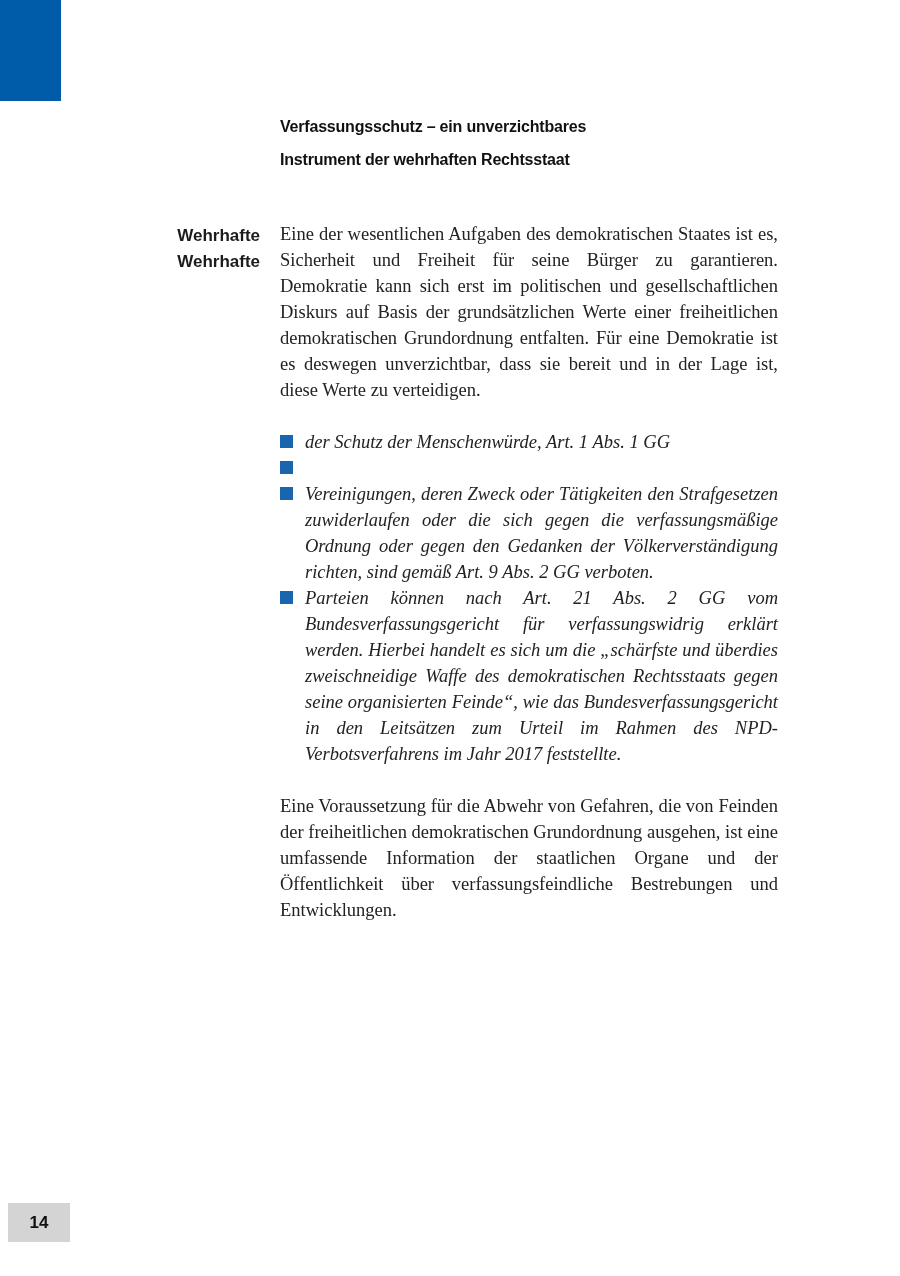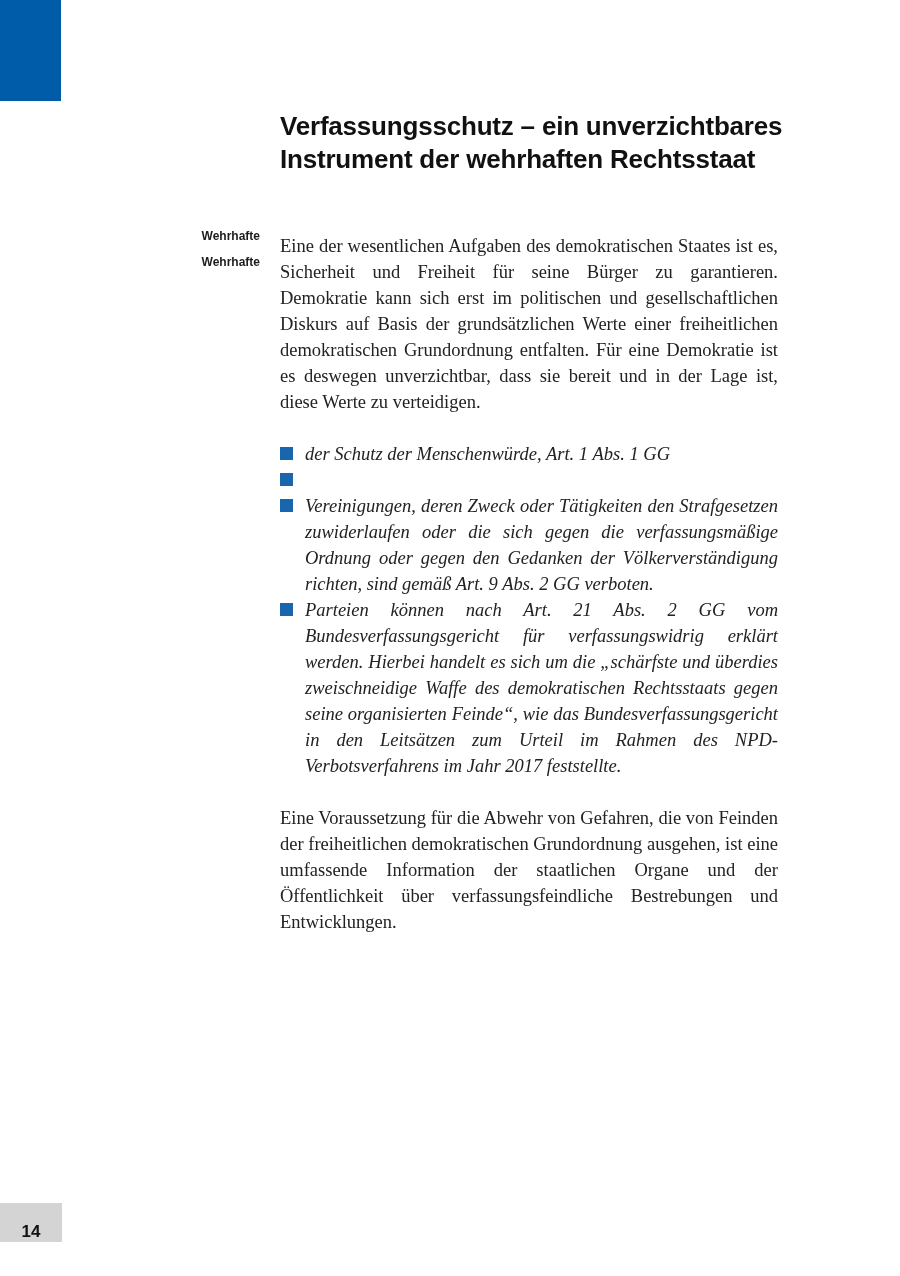--- a/index.html
+++ b/index.html
@@ -18,70 +18,70 @@
     width: 61px; height: 101px;
     background: var(--accent-blue, #005CA9);
   }
   .title {
     position: absolute;
     left: 280px; top: 110px;
     width: 520px;
     margin: 0;
     font-family: "Liberation Sans", sans-serif;
     font-weight: bold;
-    font-size: 26px;
+    font-size: 16px;
     line-height: 33px;
     letter-spacing: -0.2px;
     color: #111111;
   }
   .margin-label {
     position: absolute;
     left: 60px; top: 223px;
     width: 200px;
     text-align: right;
     font-family: "Liberation Sans", sans-serif;
     font-weight: bold;
-    font-size: 12px;
+    font-size: 17px;
     line-height: 26px;
     color: #1c1c1c;
   }
   .body-col {
     position: absolute;
     left: 280px; top: 221px;
     width: 498px;
     font-size: 18.5px;
     line-height: 26px;
     text-align: justify;
     hyphens: auto;
     -webkit-hyphens: auto;
   }
-  .body-col p { margin: 12px 0 26px 0; }
+  .body-col p { margin: 0 0 26px 0; }
   ul.bullets {
     list-style: none;
     margin: 0 0 26px 0;
     padding: 0;
     font-style: italic;
   }
   ul.bullets li {
     position: relative;
     padding-left: 25px;
   }
   ul.bullets .bullet {
     position: absolute;
     left: 0; top: 6px;
     width: 13px; height: 13px;
     background: var(--bullet-blue, #1A66AE);
   }
   .pagenum-box {
     position: absolute;
-    left: 0; top: 1203px;
+    left: 8px; top: 1203px;
     width: 62px; height: 39px;
     background: var(--page-number-bg, #D4D4D4);
     display: flex;
-    align-items: flex-end;
+    align-items: center;
     justify-content: center;
     font-family: "Liberation Sans", sans-serif;
     font-weight: bold;
     font-size: 17px;
     color: #111111;
   }
 </style>
 </head>
 <body>
 

